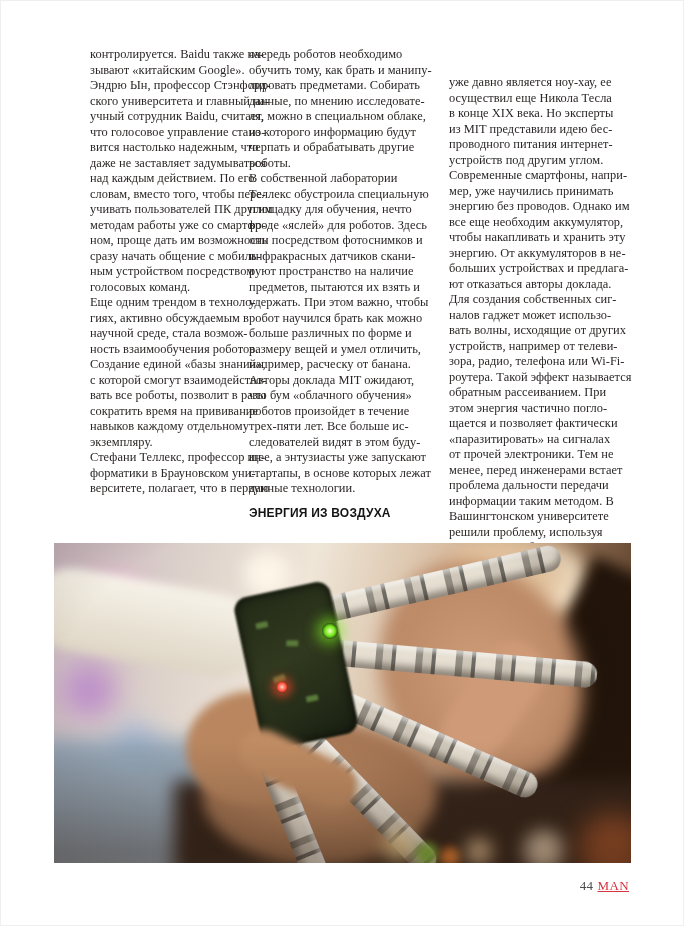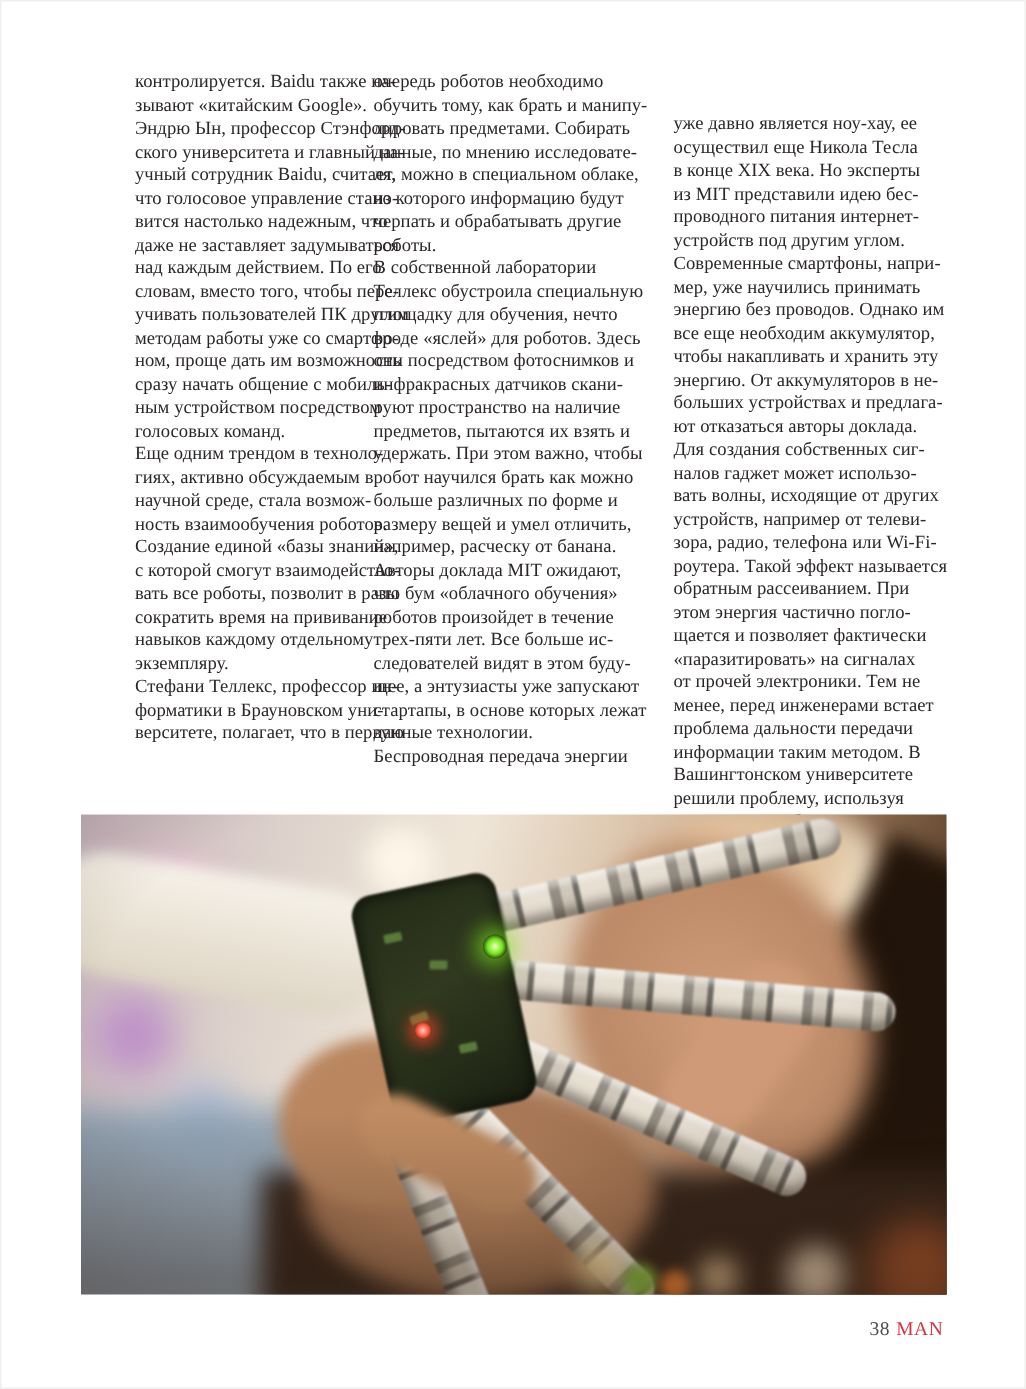--- a/index.html
+++ b/index.html
@@ -58,21 +58,21 @@
            background:radial-gradient(circle,#ffd4c8 0%,#ff4830 50%,rgba(255,72,48,0) 78%);
            box-shadow:0 0 10px 4px rgba(255,70,45,.65);}
   .finger-front{left:182px;top:203px;width:125px;height:46px;border-radius:24px;background:#c08c63;
                 transform:rotate(25deg);filter:blur(3.5px);}
   .vignette{inset:0;background:radial-gradient(ellipse at 45% 40%,rgba(0,0,0,0) 55%,rgba(45,28,15,.28) 100%),
             linear-gradient(to bottom,rgba(255,255,255,0) 62%,rgba(48,30,16,.32) 96%);}
 
   
   .footer{position:absolute;top:877px;right:54px;font-size:13px;letter-spacing:.4px;}
   .footer .num{color:#4c4c4c;}
-  .footer .mag{color:#d6333f;margin-left:4px;}
+  .footer .mag{color:#d6333f;margin-left:4px;text-decoration:underline;}
 </style>
 </head>
 <body>
 
 <div class="page">
 
   <div class="col col1">
     <div class="body-text">контролируется. Baidu также на-
 зывают «китайским Google».
 Эндрю Ын, профессор Стэнфорд-
@@ -127,21 +127,21 @@
 размеру вещей и умел отличить,
 например, расческу от банана.
 Авторы доклада MIT ожидают,
 что бум «облачного обучения»
 роботов произойдет в течение
 трех-пяти лет. Все больше ис-
 следователей видят в этом буду-
 щее, а энтузиасты уже запускают
 стартапы, в основе которых лежат
 данные технологии.</div>
-    <div class="body-text">Беспроводная передача энергии</div>
+    <div class="heading">ЭНЕРГИЯ ИЗ ВОЗДУХА</div>
   </div>
 
   <div class="col col3">
     <div class="body-text">уже давно является ноу-хау, ее
 осуществил еще Никола Тесла
 в конце XIX века. Но эксперты
 из MIT представили идею бес-
 проводного питания интернет-
 устройств под другим углом.
 Современные смартфоны, напри-
@@ -210,16 +210,16 @@
     <div class="blob" style="left:362px;top:300px;width:22px;height:22px;background:#8cc63f;filter:blur(4px);"></div>
     <div class="blob" style="left:386px;top:304px;width:20px;height:20px;background:#f58634;filter:blur(4px);"></div>
     <div class="blob soft" style="left:412px;top:296px;width:26px;height:26px;background:#ffd9a8;"></div>
     <div class="blob soft" style="left:470px;top:288px;width:40px;height:40px;background:#f3dcc0;"></div>
     <div class="blob softer" style="left:525px;top:272px;width:70px;height:70px;background:#b55a2e;"></div>
 
     <div class="vignette"></div>
   </div>
 
   <div class="footer">
-    <span class="num">38</span><span class="mag">MAN</span>
+    <span class="num">44</span><span class="mag">MAN</span>
   </div>
 
 </div>
 
 </body></html>

